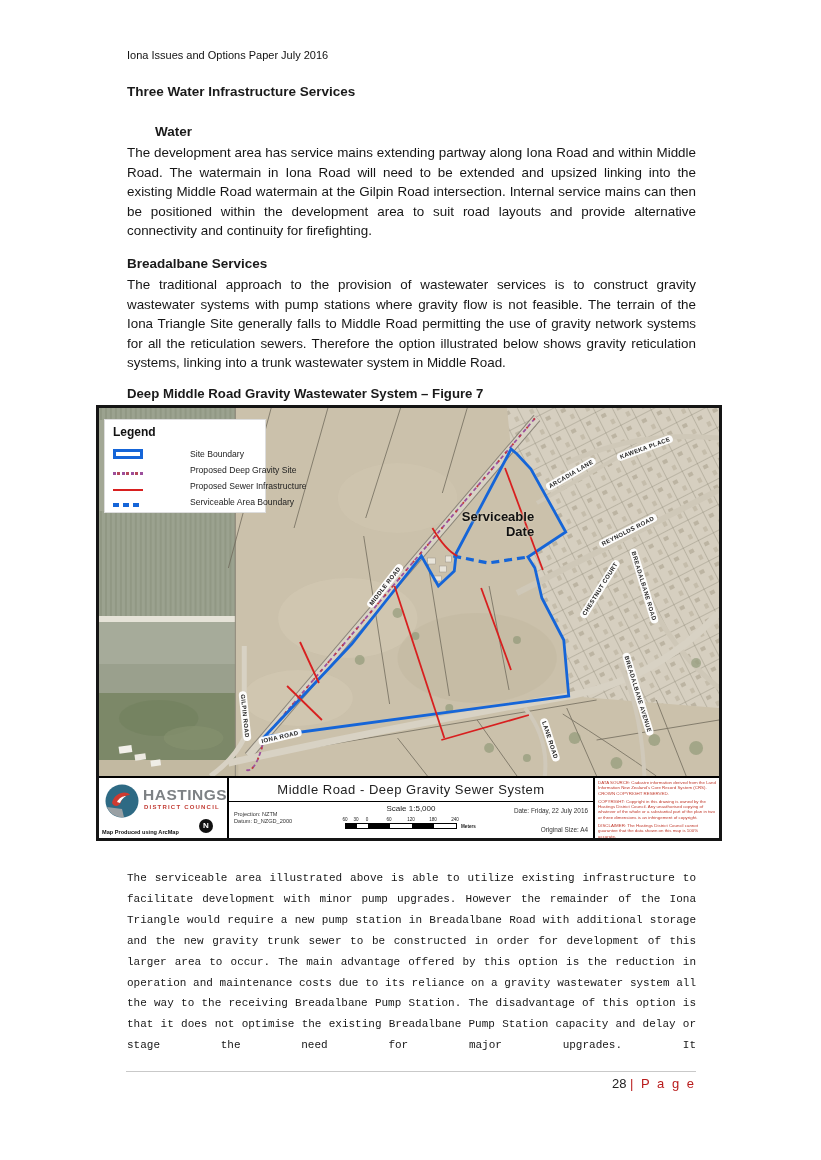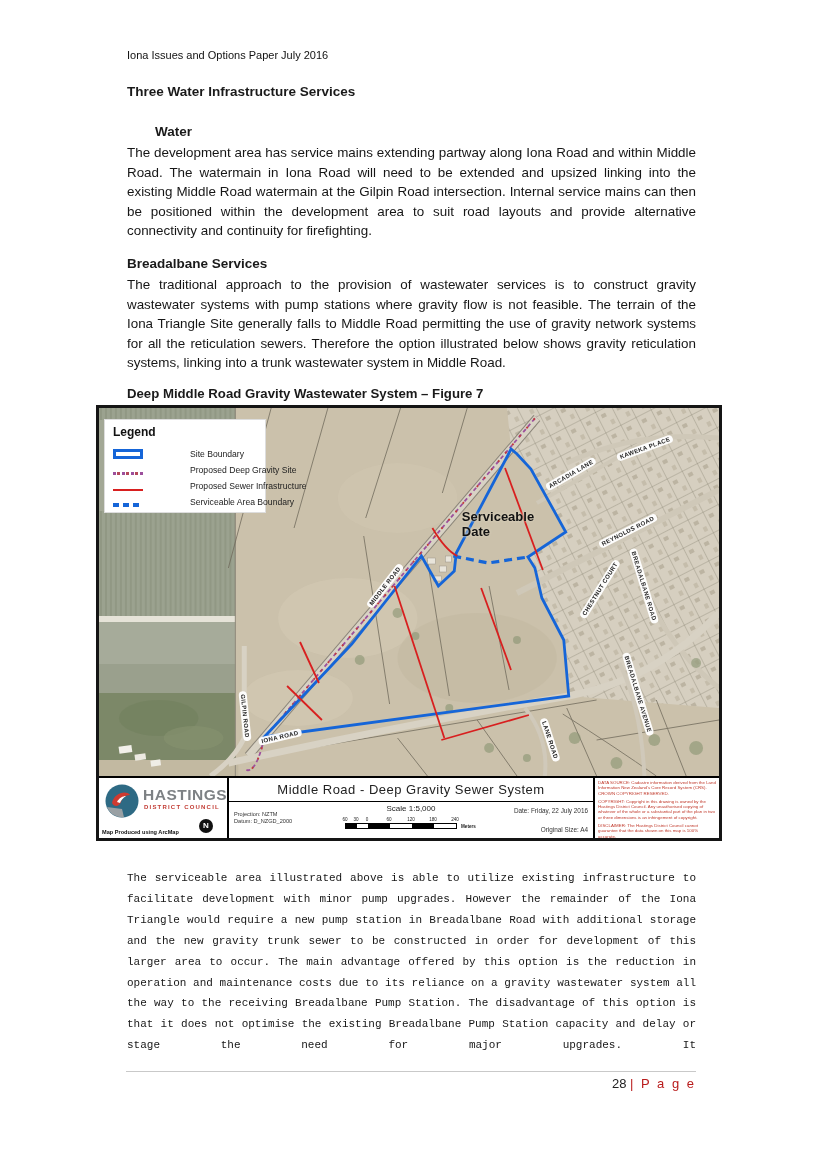--- a/index.html
+++ b/index.html
@@ -42,21 +42,21 @@
   .rl-2{left:181px;top:329px;transform:translate(-50%,-50%) rotate(-13deg);}   
   .rl-3{left:472px;top:66px;transform:translate(-50%,-50%) rotate(-30deg);}    
   .rl-4{left:546px;top:40px;transform:translate(-50%,-50%) rotate(-20deg);}    
   .rl-5{left:529px;top:123px;transform:translate(-50%,-50%) rotate(-27deg);}   
   .rl-6{left:501px;top:181px;transform:translate(-50%,-50%) rotate(-58deg);}   
   .rl-7{left:545px;top:178px;transform:translate(-50%,-50%) rotate(73deg);}    
   .rl-8{left:539px;top:286px;transform:translate(-50%,-50%) rotate(73deg);}    
   .rl-9{left:451px;top:332px;transform:translate(-50%,-50%) rotate(72deg);}    
 
   .sa-label{position:absolute;left:399px;top:116px;transform:translate(-50%,-50%);
-            font-size:13px;font-weight:bold;color:#111;text-align:left;line-height:15px;
+            font-size:13px;font-weight:bold;color:#111;text-align:right;line-height:15px;
             text-shadow:0 0 3px #d9d0bc,0 0 3px #d9d0bc;}
 
   
   .tb{display:flex;height:62px;border-top:2px solid #000;background:#fff;box-sizing:border-box;}
   .tb-left{width:128px;border-right:2px solid #000;position:relative;flex:none;}
   .org{position:absolute;left:44px;top:8px;font-size:15.5px;font-weight:bold;color:#7d8184;letter-spacing:.5px;}
   .org-sub{position:absolute;left:45px;top:26px;font-size:6px;font-weight:bold;color:#c23b33;letter-spacing:1.2px;}
   .produced{position:absolute;left:3px;bottom:3px;font-size:5.6px;font-weight:bold;color:#111;}
   .north{position:absolute;right:14px;bottom:5px;width:14px;height:14px;background:#111;border-radius:50%;
          color:#fff;font-size:8px;font-weight:bold;text-align:center;line-height:14px;}

